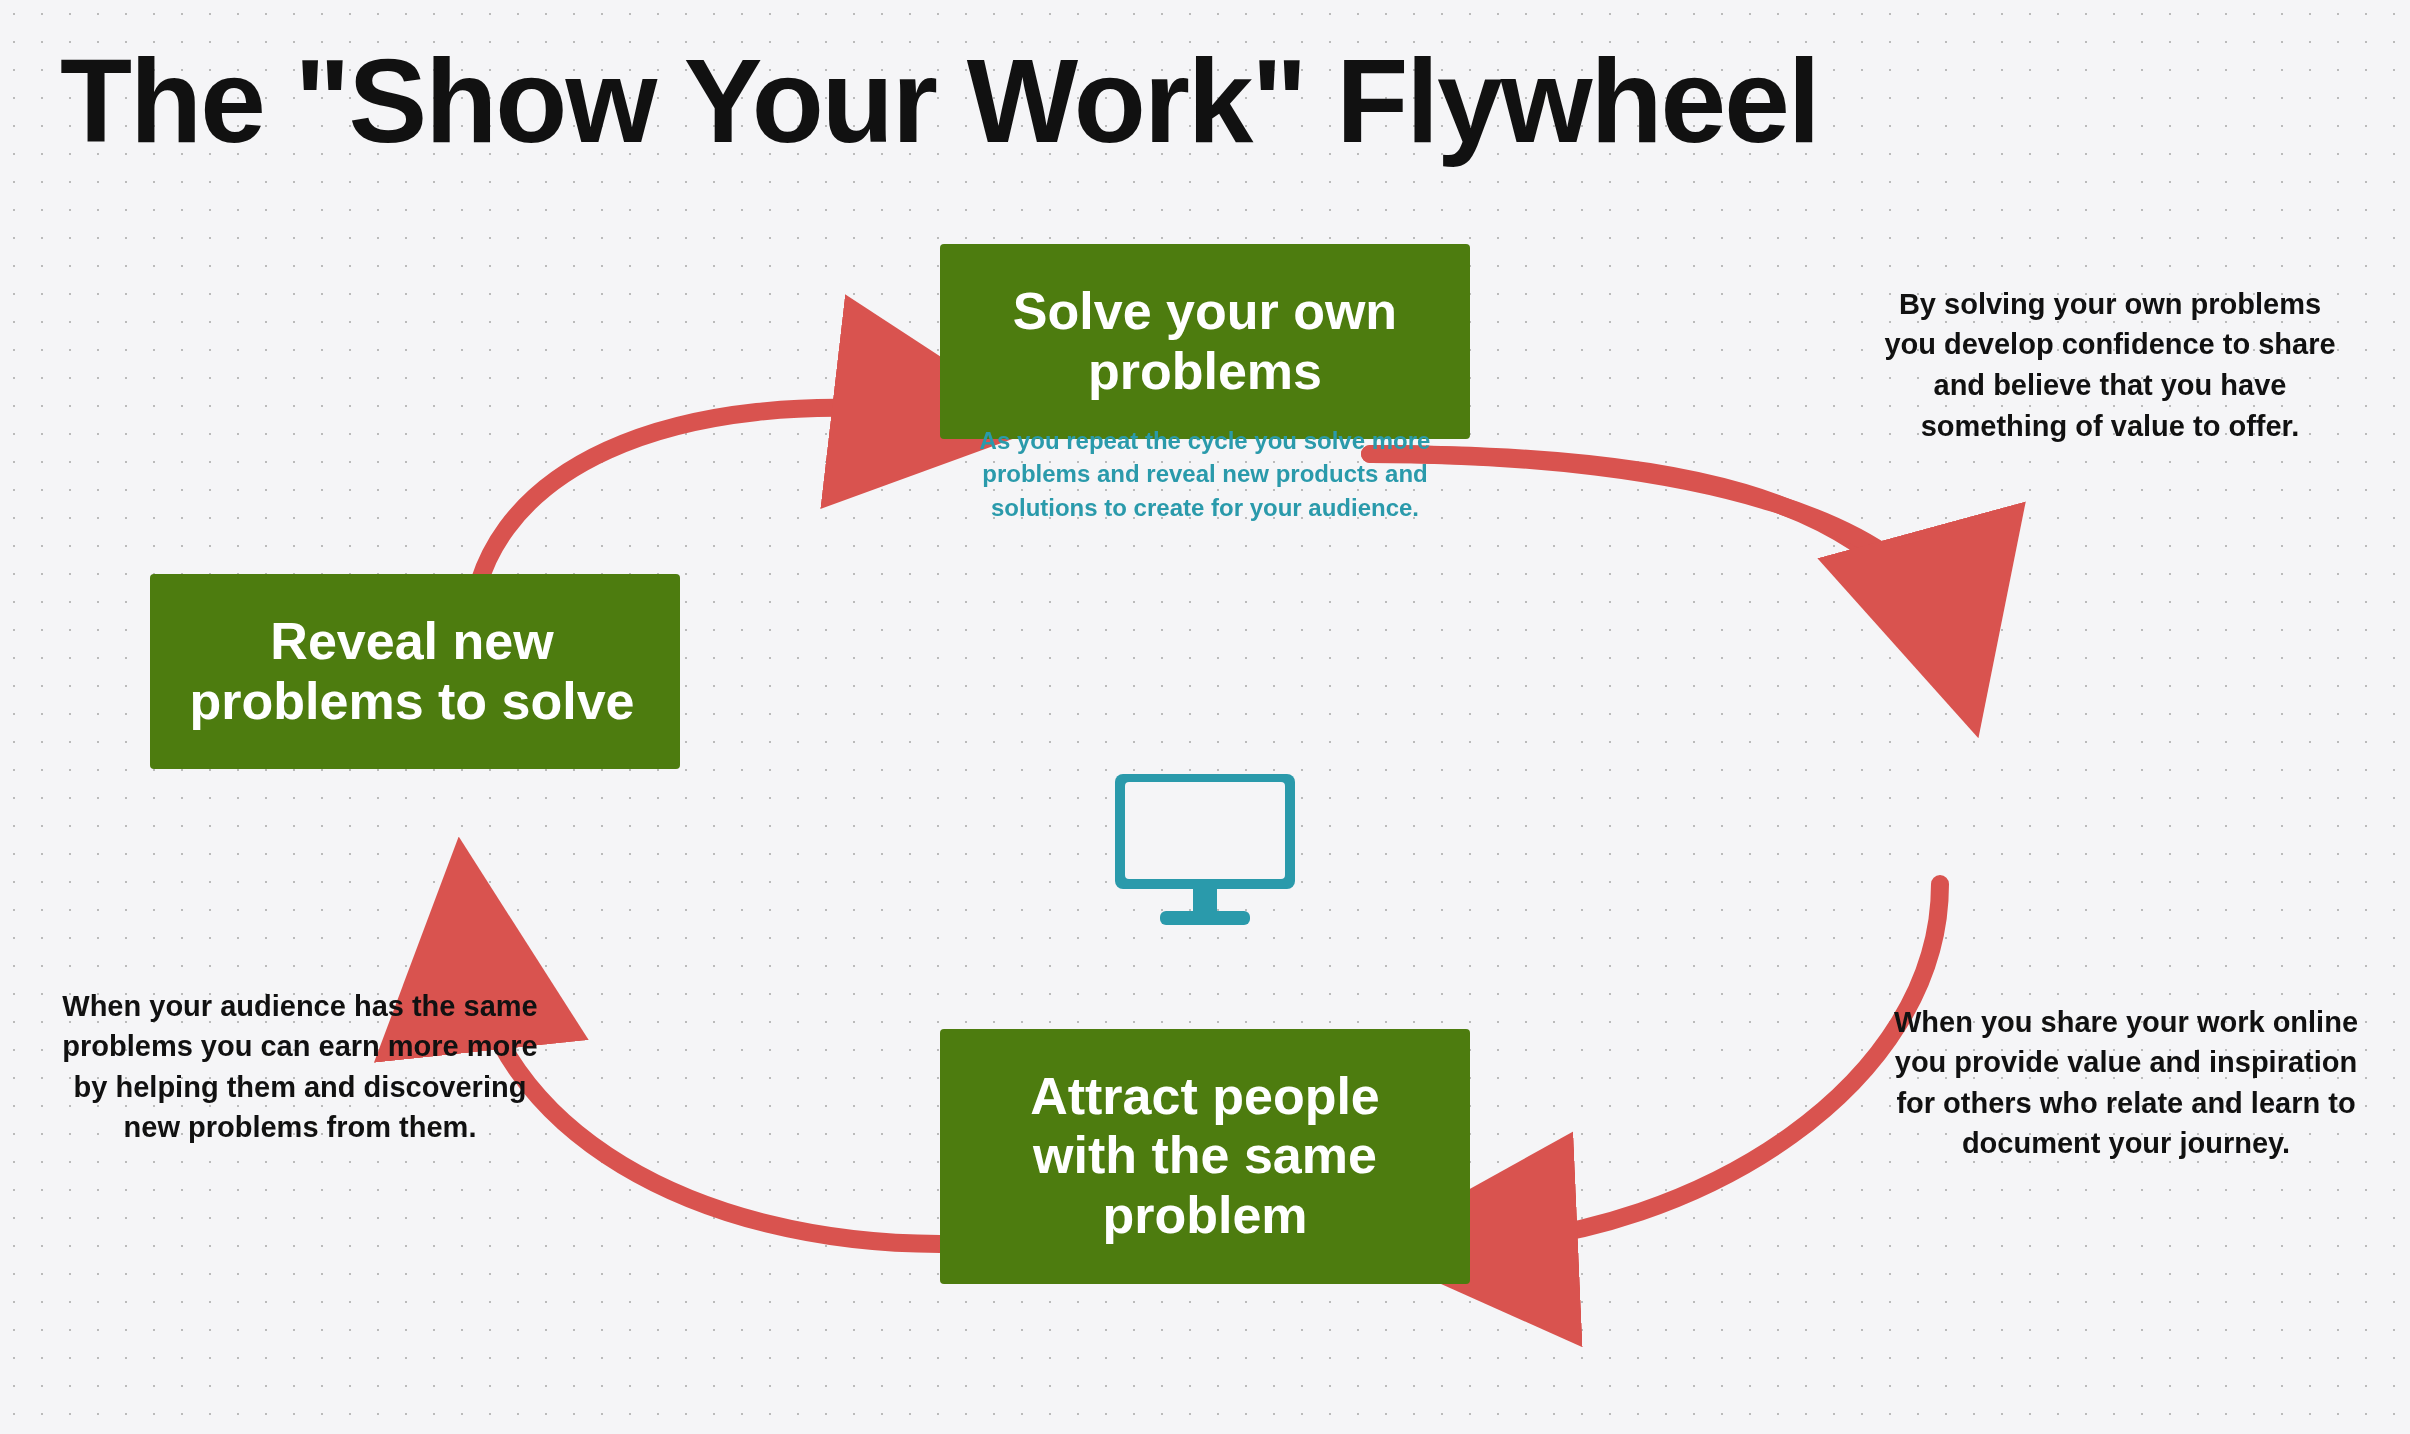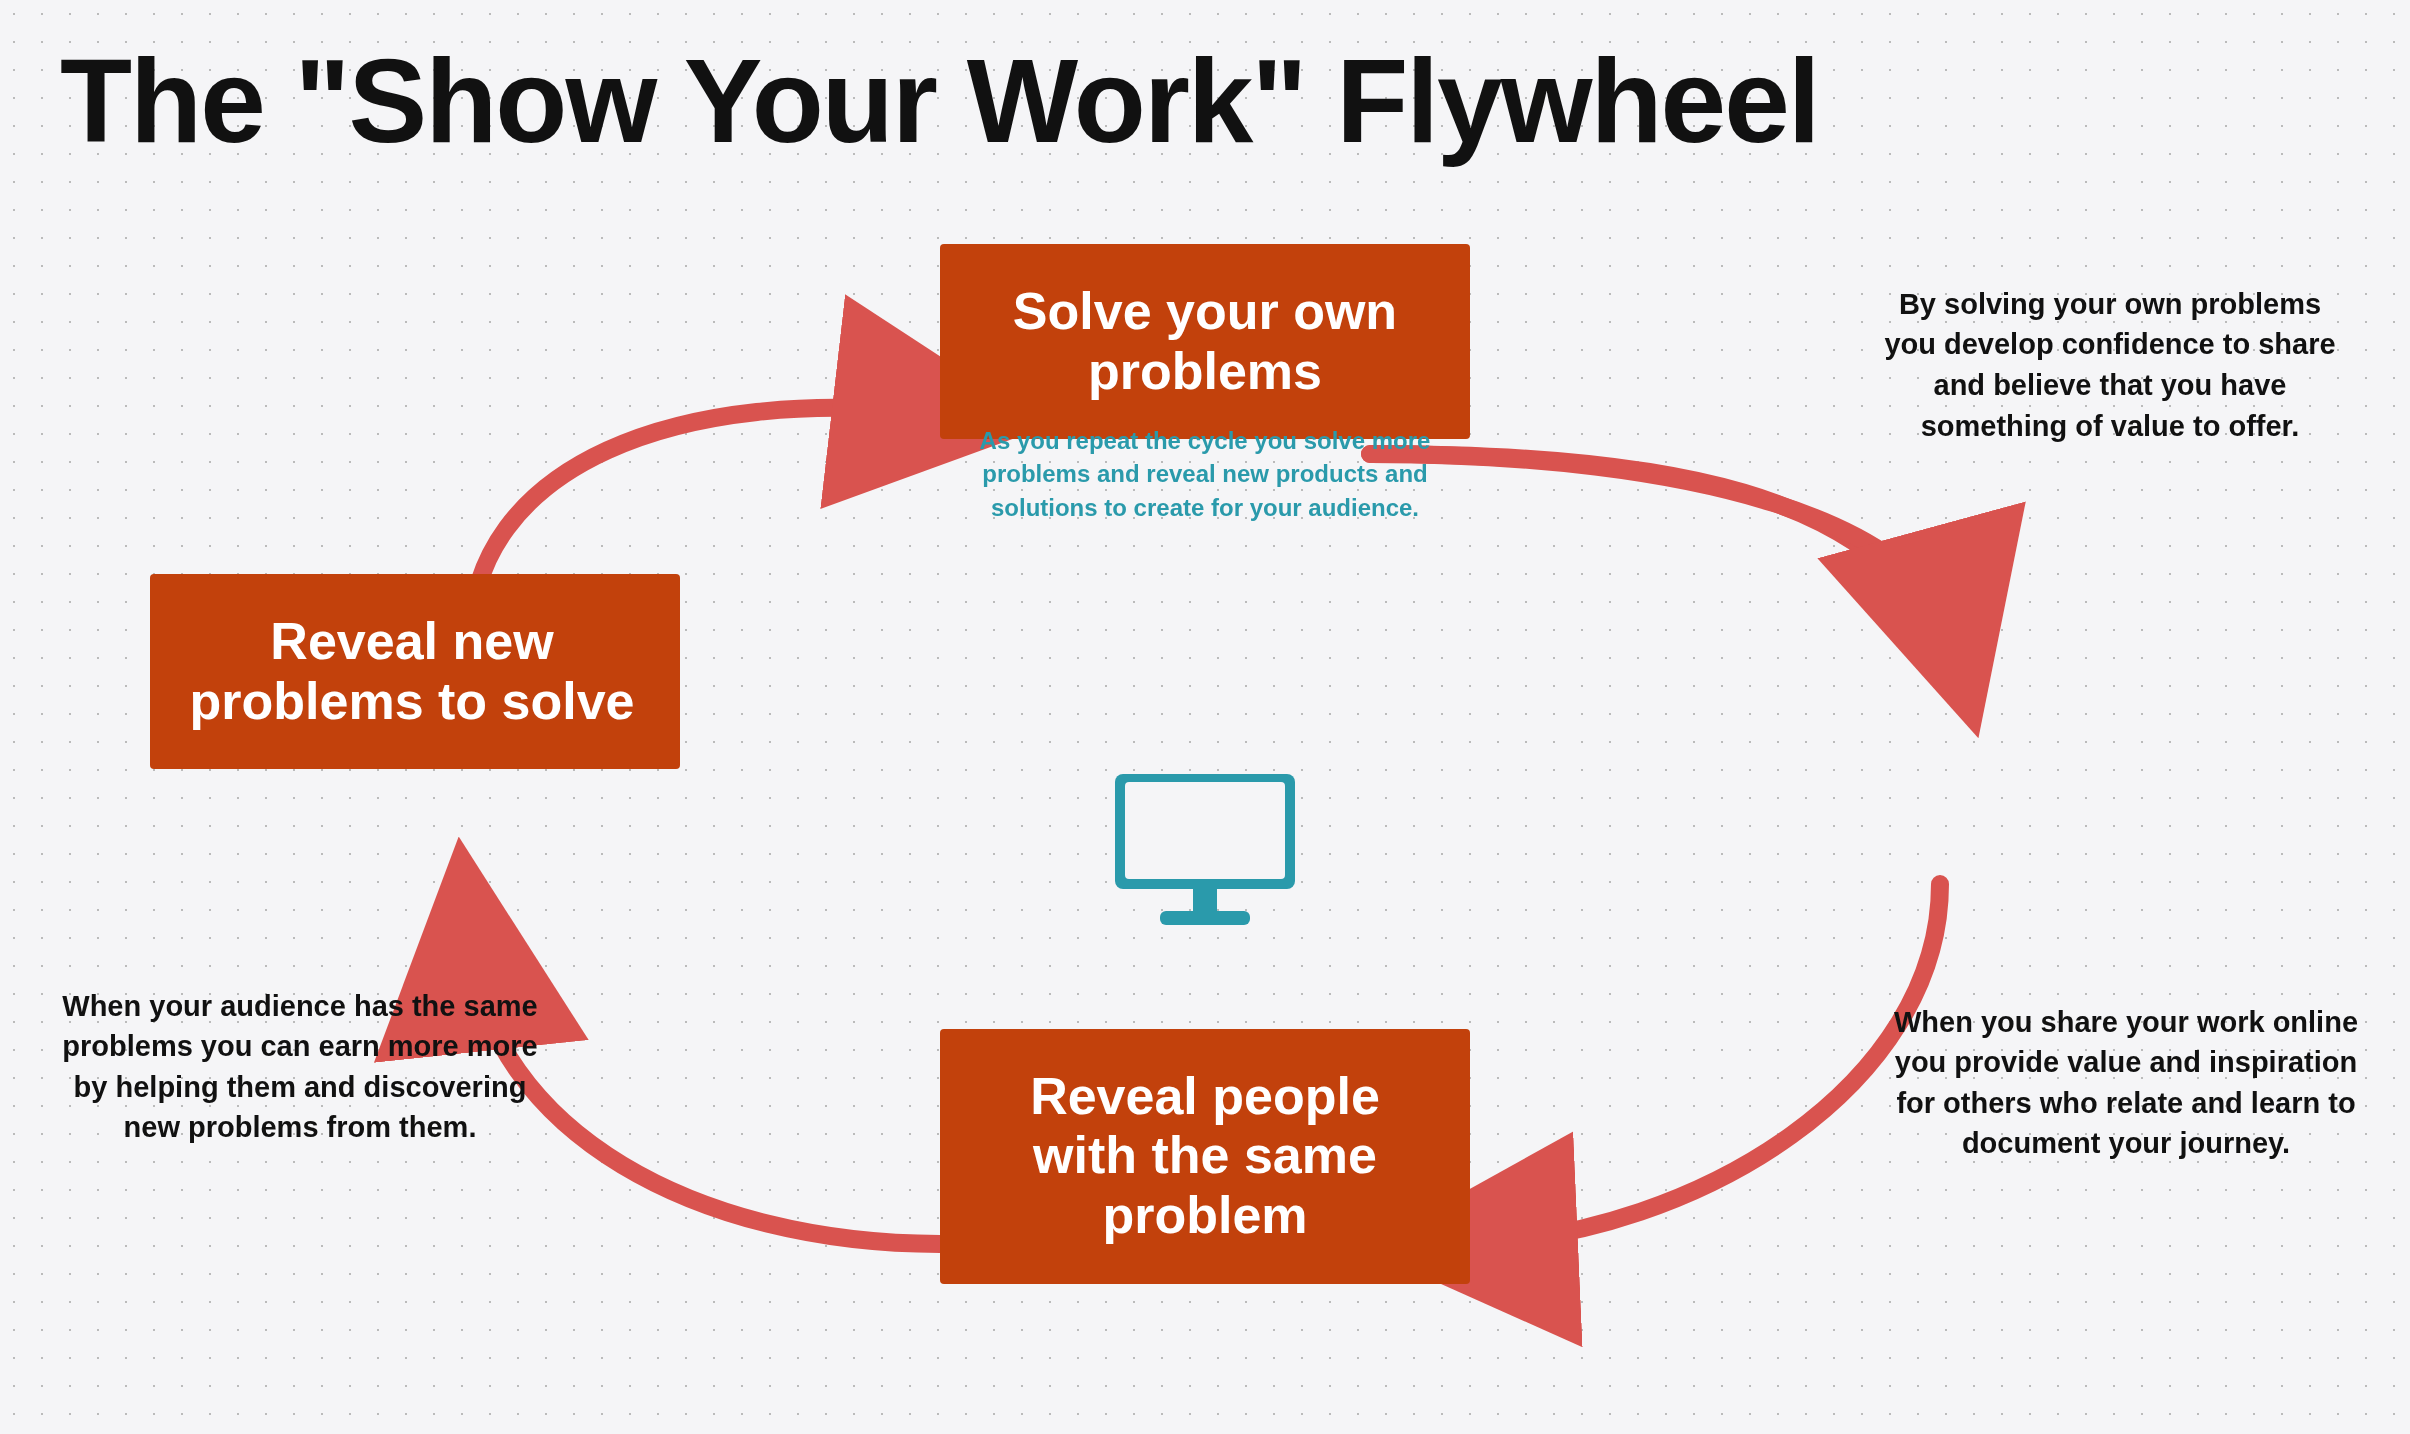--- a/index.html
+++ b/index.html
@@ -28,21 +28,21 @@
 
     .diagram-area {
       position: relative;
       width: 2410px;
       height: 1180px;
     }
 
     
     .flywheel-box {
       position: absolute;
-      background-color: #c2410c;
+      background-color: #4d7c0f;
       color: white;
       font-weight: 900;
       font-size: 52px;
       line-height: 1.15;
       text-align: center;
       padding: 38px 42px;
       font-family: 'Arial Black', Arial, sans-serif;
       border-radius: 4px;
     }
 
@@ -181,21 +181,21 @@
     </defs>
   </svg>
 
   <div class="flywheel-box box-top">
     <span>Solve your own
 problems</span>
   </div>
 
 
   <div class="flywheel-box box-bottom">
-    <span>Reveal people with
+    <span>Attract people with
 the same problem</span>
   </div>
 
   <div class="flywheel-box box-left">
     <span>Reveal new
 problems to solve</span>
   </div>
 
   <div class="center-text">As you repeat the cycle you solve more problems and reveal new products and solutions to create for your audience.</div>
 

